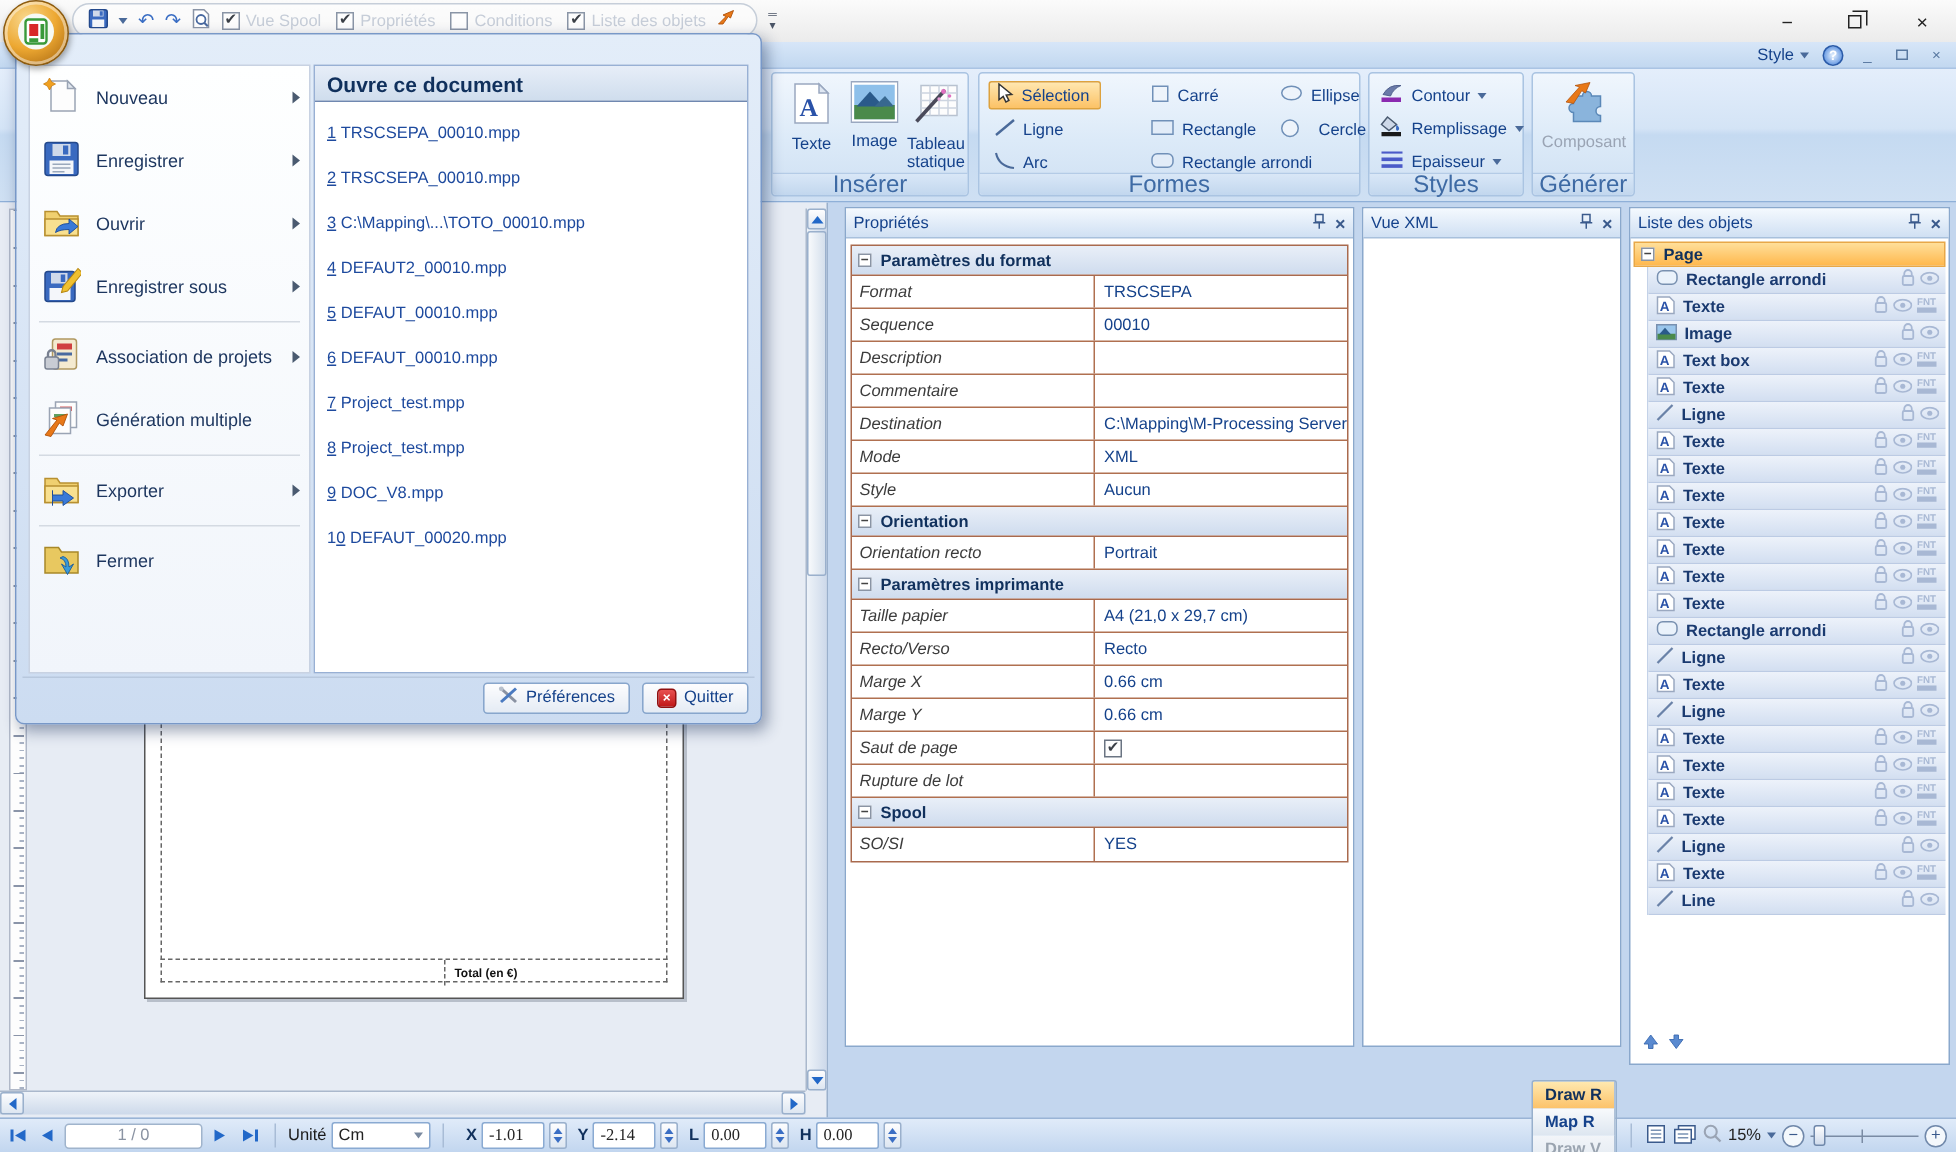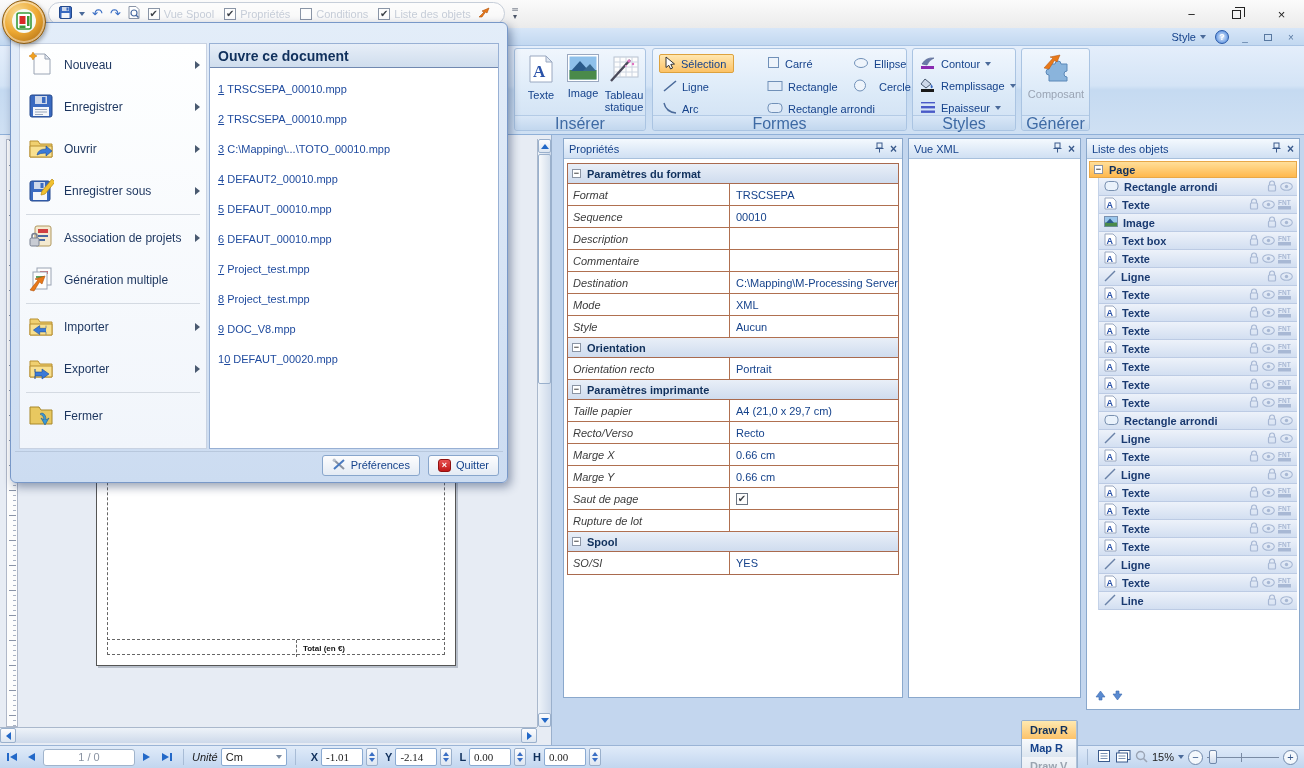--- a/index.html
+++ b/index.html
@@ -120,21 +120,21 @@
   #obj-reorder { position:absolute; left:8px; bottom:6px; display:flex; gap:6px; }
 
   
   #statusbar { position:absolute; left:0; top:745px; width:1304px; height:23px;
     background:linear-gradient(#e0ebf9,#c2d6ef); border-top:1px solid #9ab4d6; display:flex; align-items:center; }
   .sb-left { display:flex; align-items:center; gap:3px; padding-left:3px; }
   .navbtn { width:17px; height:17px; display:flex; align-items:center; justify-content:center; }
   #page-indicator { width:92px; height:17px; background:#fff; border:1px solid #a0b4cc; border-radius:3px;
     color:#8a93a2; display:flex; align-items:center; justify-content:center; }
   .sb-sep { width:1px; height:16px; background:#a8bcd6; margin:0 5px; }
-  #unit-label { color:#1a1a1a;font-style:italic; }
+  #unit-label { color:#1a1a1a; }
   #unit-combo { width:66px; height:18px; background:#fff; border:1px solid #8aaad2; border-radius:2px;
     display:flex; align-items:center; padding:0 4px; color:#222; }
   #unit-combo .tri-down { margin-left:auto; border-top-color:#7a8aa0; }
   .coord { display:flex; align-items:center; gap:3px; margin-left:7px; }
   .coord b { color:#10305c; font-weight:bold; }
   .coord-box { width:42px; height:18px; background:#fff; border:1px solid #8aaad2; border-radius:2px;
     display:flex; align-items:center; padding:0 4px; color:#222;font-family:Liberation Serif, serif; }
   .spin { display:flex; flex-direction:column; gap:2px; width:12px; height:18px; align-items:center; justify-content:center;
     background:linear-gradient(#fdfdfe,#dde6f1); border:1px solid #9ab0cc; border-radius:2px; }
   .spin i { width:0; height:0; border-left:3px solid transparent; border-right:3px solid transparent; }
@@ -1206,29 +1206,20 @@
               <rect x="8" y="10" width="8" height="2" fill="#60a060"></rect>
               <path d="M2 24 L10 14 L7 13 L17 10 L14 18 L11.5 16 L6 25 Z" fill="#e87818" stroke="#b05008" stroke-width="0.6"></path>
             </svg></span>
           <span class="lbl">Génération multiple</span>
         </div>
         <div class="menu-sep"></div>
         <div class="menu-item">
           <span><svg width="26" height="26" viewBox="0 0 26 26">
               <path d="M2 6 h8 l2 3 h12 v13 h-22 z" fill="#f0d070" stroke="#b89030"></path>
               <path d="M2 11 h22 v11 h-22 z" fill="#f8e090" stroke="#b89030"></path>
-              <path d="M18 13 v3 h-7 v-3 l-7 5 7 5 v-3 h7 v3" fill="#3a7ad8" stroke="#1a4a98" stroke-width="0.6" transform="scale(0.9) translate(2,1)"></path>
-            </svg></span>
-          <span class="lbl">Importer</span>
-          <span class="menu-arrow"></span>
-        </div>
-        <div class="menu-item">
-          <span><svg width="26" height="26" viewBox="0 0 26 26">
-              <path d="M2 6 h8 l2 3 h12 v13 h-22 z" fill="#f0d070" stroke="#b89030"></path>
-              <path d="M2 11 h22 v11 h-22 z" fill="#f8e090" stroke="#b89030"></path>
               <path d="M7 14 v3 h7 v-3 l7 5 -7 5 v-3 h-7 v3 z" fill="#3a7ad8" stroke="#1a4a98" stroke-width="0.6"></path>
             </svg></span>
           <span class="lbl">Exporter</span>
           <span class="menu-arrow"></span>
         </div>
         <div class="menu-sep"></div>
         <div class="menu-item">
           <span><svg width="26" height="26" viewBox="0 0 26 26">
               <path d="M2 5 h9 l2 3 h11 v14 h-22 z" fill="#e8c860" stroke="#a88828"></path>
               <path d="M14 11 q4 1 4 7 l3-2 -4 7 -4-7 3 2 q0-5-4-6 z" fill="#3a9ad8" stroke="#1a5a98" stroke-width="0.6"></path>

